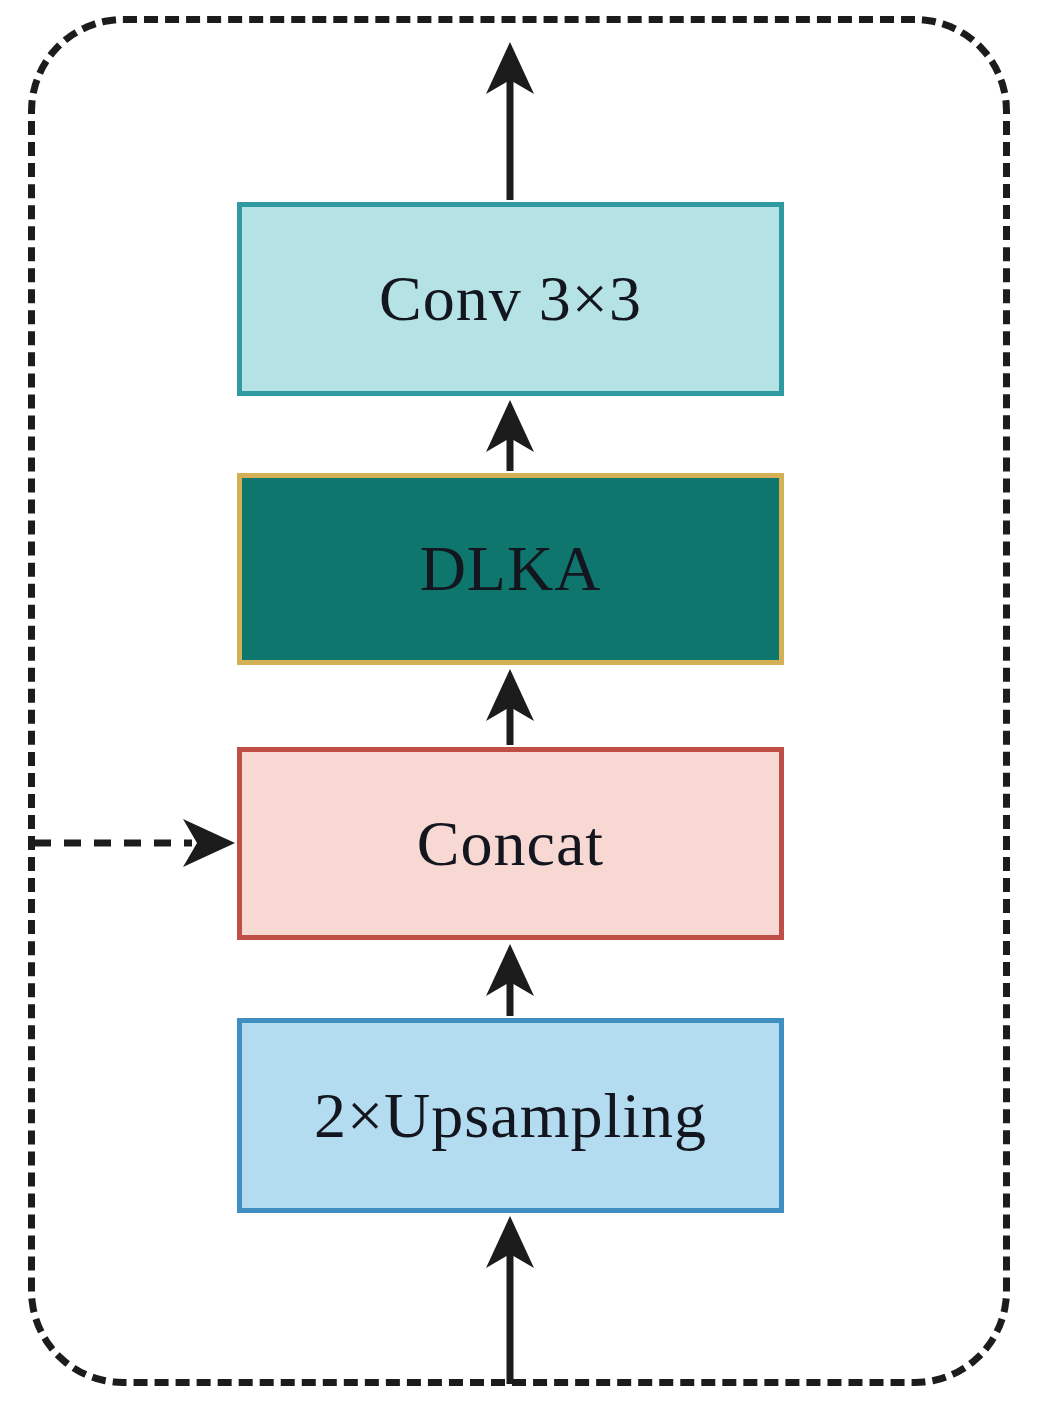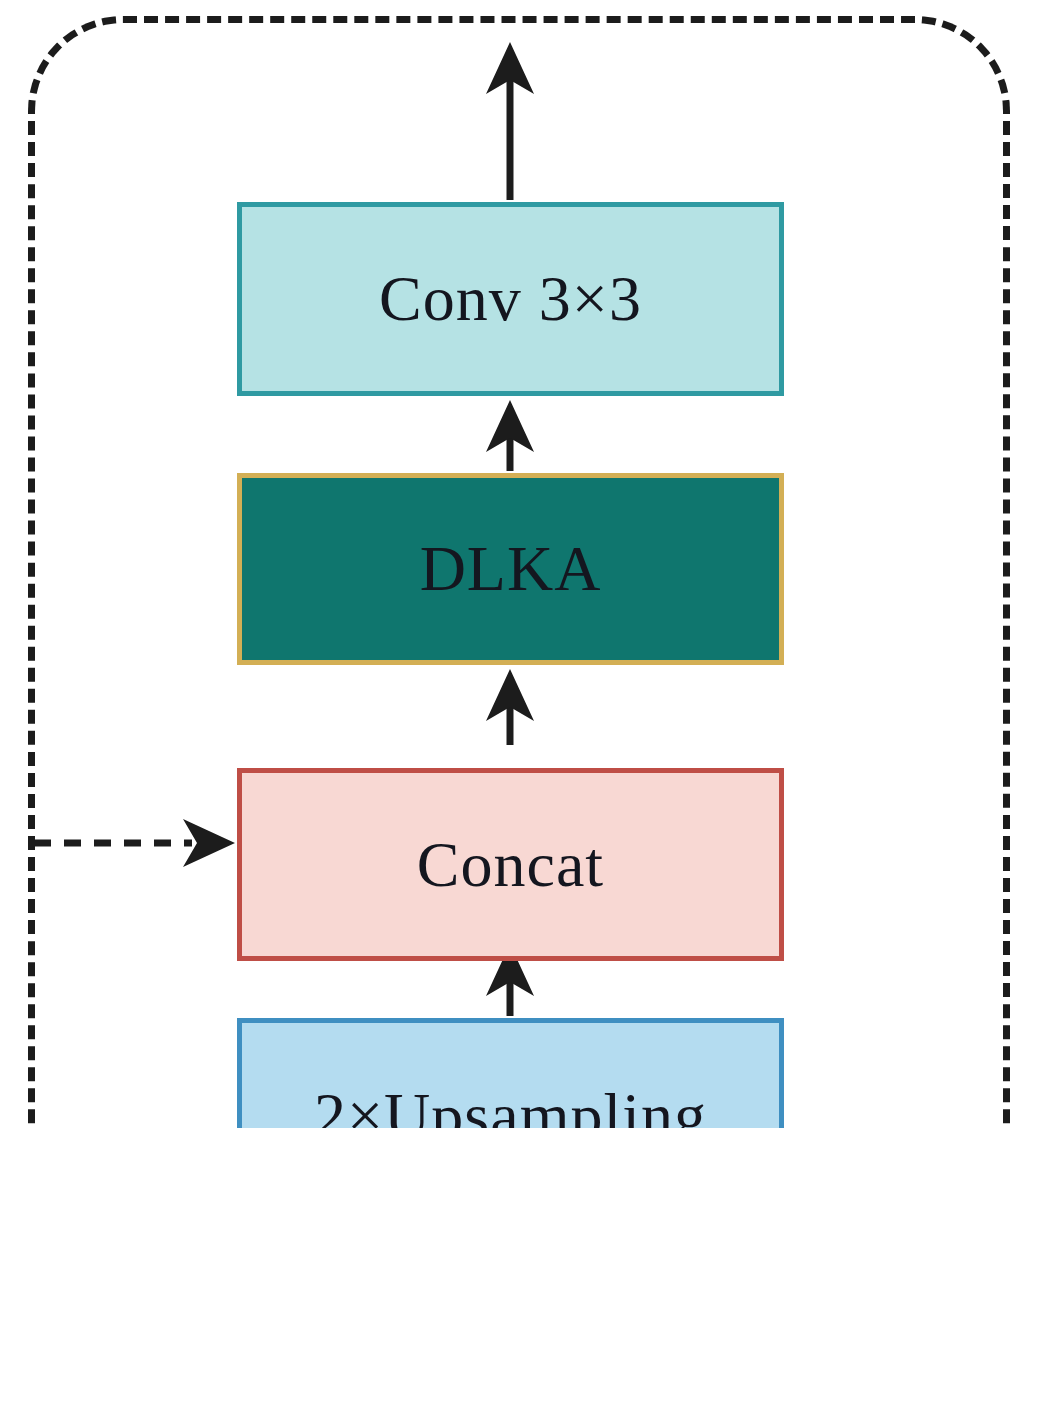--- a/index.html
+++ b/index.html
@@ -1,18 +1,18 @@
 <!DOCTYPE html>
 <html><head>
 <meta charset="utf-8">
 <style>
   html,body{margin:0;padding:0;background:#ffffff;}
   #canvas{
     position:relative;
-    width:1038px;height:1128px;
+    width:1038px;height:1408px;
     background:#ffffff;
     overflow:hidden;
     font-family:"Liberation Serif", serif;
   }
   .outline{
     position:absolute;
     left:28px;top:16px;
     width:982px;height:1370px;
     box-sizing:border-box;
     border:7px dashed #1c1c1c;
@@ -82,21 +82,21 @@
   </svg>
 
   <div class="block" id="block-conv" style="background: rgb(181, 226, 228); border-color: rgb(47, 154, 162);">
     <span>Conv 3×3</span>
   </div>
 
   <div class="block" id="block-dlka" style="background: #0f766e; border-color: rgb(211, 175, 85);">
     <span>DLKA</span>
   </div>
 
-  <div class="block" id="block-concat" style="background: rgb(248, 216, 211); border-color: rgb(191, 78, 70); margin-top: 21px;">
+  <div class="block" id="block-concat" style="background: rgb(248, 216, 211); border-color: rgb(191, 78, 70);">
     <span>Concat</span>
   </div>
 
   <div class="block" id="block-up" style="background: rgb(180, 220, 240); border-color: rgb(63, 143, 193);">
     <span>2×Upsampling</span>
   </div>
 
 </div>
 
 </body></html>

